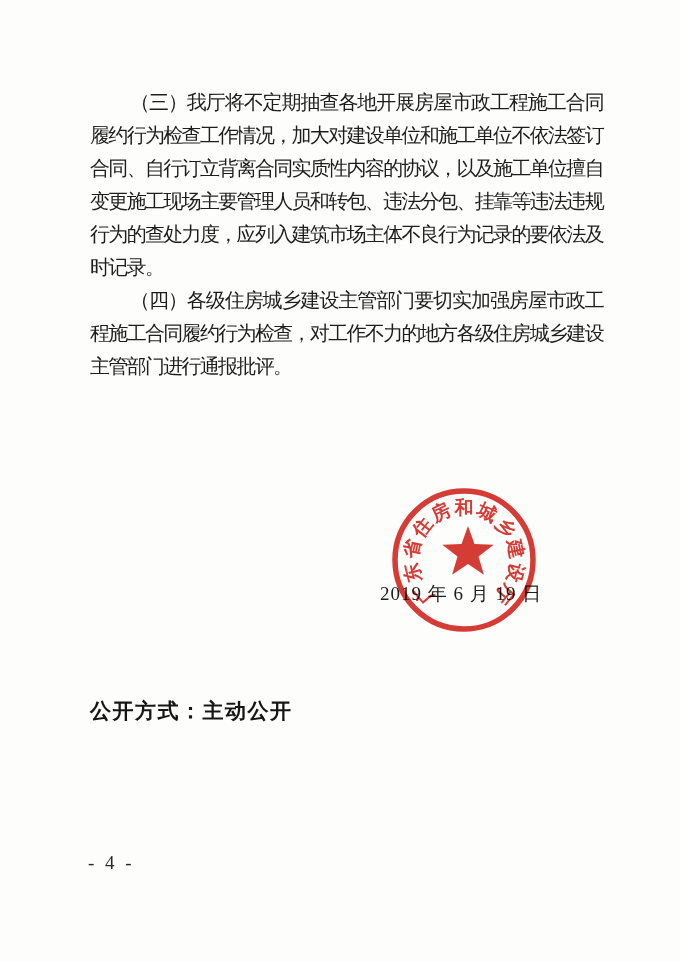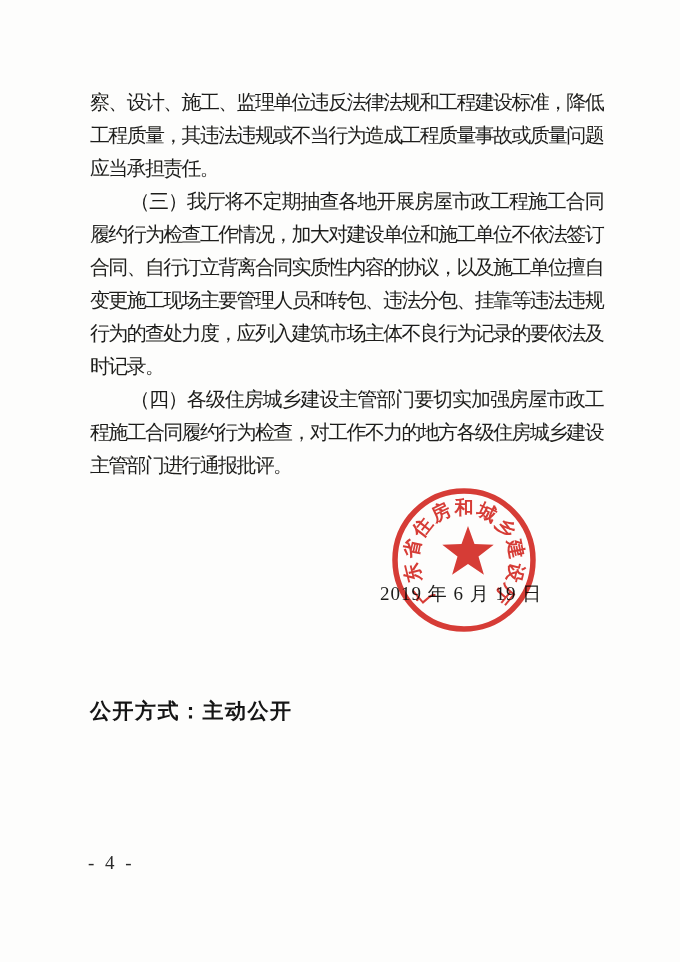--- a/index.html
+++ b/index.html
@@ -83,21 +83,20 @@
     letter-spacing: 3px;
     color: #2a2a2a;
   }
 </style>
 </head>
 <body>
 
 <main class="page">
 
   <section class="body-text">
-    <p class="para">察、设计、施工、监理单位违反法律法规和工程建设标准，降低工程质量，其违法违规或不当行为造成工程质量事故或质量问题应当承担责任。</p>
     <p class="para indent">（三）我厅将不定期抽查各地开展房屋市政工程施工合同履约行为检查工作情况，加大对建设单位和施工单位不依法签订合同、自行订立背离合同实质性内容的协议，以及施工单位擅自变更施工现场主要管理人员和转包、违法分包、挂靠等违法违规行为的查处力度，应列入建筑市场主体不良行为记录的要依法及时记录。</p>
     <p class="para indent">（四）各级住房城乡建设主管部门要切实加强房屋市政工程施工合同履约行为检查，对工作不力的地方各级住房城乡建设主管部门进行通报批评。</p>
   </section>
 
   <div class="signature">
     <div class="sig-date">2019 年 6 月 19 日</div>
   </div>
 
   <div class="stamp">
     <svg viewBox="-75 -75 150 150" width="150" height="150">

